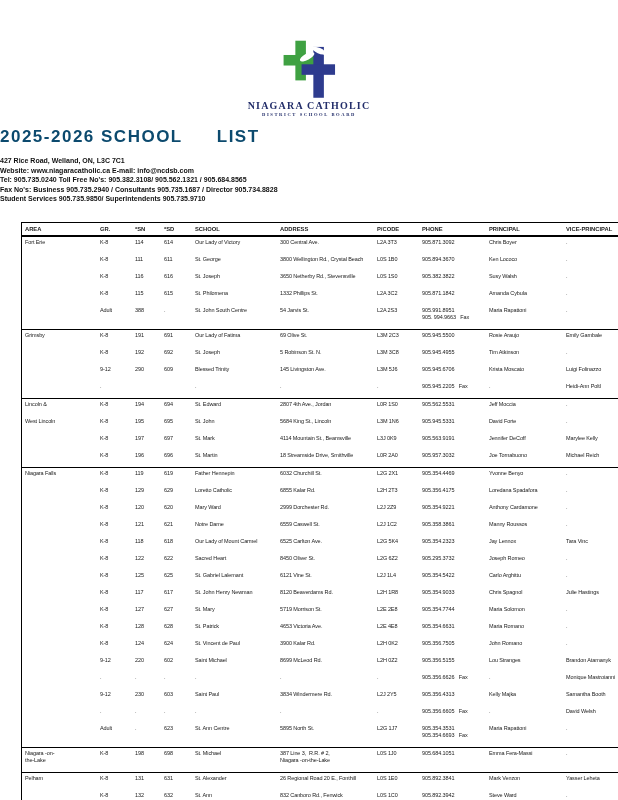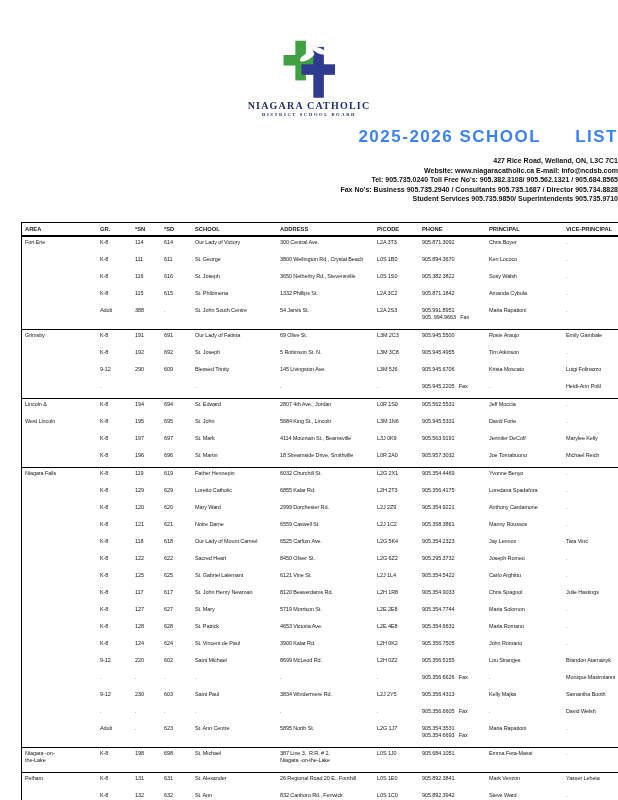--- a/index.html
+++ b/index.html
@@ -5,36 +5,36 @@
   html,body{margin:0;padding:0;background:#ffffff;}
   .page{
     position:relative;
     width:618px;height:800px;
     background:#ffffff;
     font-family:"Liberation Sans",sans-serif;
     color:#1a1a1a;
     overflow:hidden;
   }
   
-  .header{position:absolute;top:38px;left:0;width:618px;text-align:right;}
+  .header{position:absolute;top:38px;left:0;width:618px;text-align:left;}
   .logo-wrap{display:flex;flex-direction:column;align-items:center;}
   .logo-svg{width:62px;height:60px;display:block;}
   .org-name{
     font-family:"Liberation Serif",serif;
     font-size:10px;font-weight:bold;letter-spacing:1.2px;
     color:#232e6a;margin-top:2px;
   }
   .org-subtitle{
     font-family:"Liberation Serif",serif;
     font-size:4.6px;font-weight:bold;letter-spacing:1.6px;
     color:#232e6a;margin-top:1px;
   }
   .doc-title{
     margin-top:10px;
-    font-size:17px;font-weight:bold;color:#3b82f6;
+    font-size:17px;font-weight:bold;color:#0c4a6e;
     letter-spacing:1.5px;
   }
   .doc-title .gap{display:inline-block;width:34px;}
   .contact{
     margin-top:9px;
     font-size:7px;font-weight:bold;color:#111;
     line-height:9.6px;
   }
   
   .table-wrap{position:absolute;top:222px;left:21px;width:577px;}

